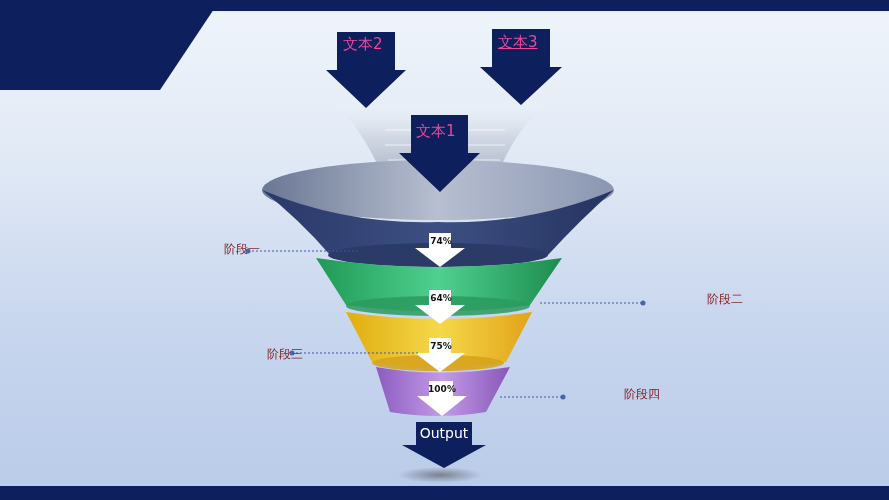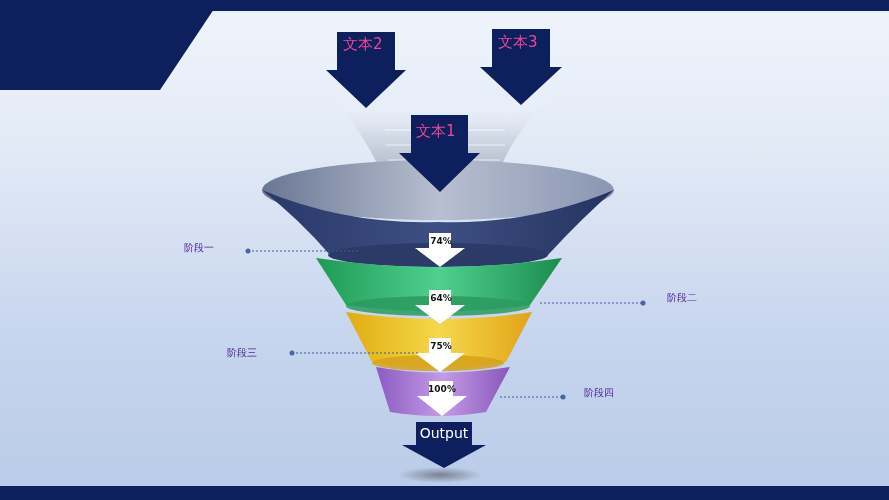--- a/index.html
+++ b/index.html
@@ -9,21 +9,21 @@
     background: linear-gradient(180deg, #f0f5fb 0%, #e2eaf6 30%, #c8d6ee 65%, #b9cbe9 100%);
   }
   .top-bar { position:absolute; left:0; top:0; width:889px; height:11px; background:#0d1f5c; border-bottom:2px solid #e8eef8; }
   .title-block { position:absolute; left:0; top:0; width:220px; height:90px; }
   .title-block svg { position:absolute; left:0; top:0; }
   .title-text { position:absolute; left:8px; top:24px; color:#ffffff; font-size:27px; letter-spacing:3px; font-weight:bold; white-space:nowrap; }
   .bottom-bar { position:absolute; left:0; bottom:0; width:889px; height:14px; background:#0d1f5c; }
   svg.main { position:absolute; left:0; top:0; }
   .arrow-label { position:absolute; color:#ec4899; font-size:15px; white-space:nowrap; text-align:center; }
   .pct { position:absolute; font-size:9px; font-weight:bold; color:#111; text-align:center; width:40px; }
-  .stage-label { position:absolute; font-family:"DejaVu Serif", "Liberation Serif", serif; font-size:10px; color:#4c1d95; white-space:nowrap; }
+  .stage-label { position:absolute; font-family:"DejaVu Serif", "Liberation Serif", serif; font-size:12px; color:#7f1d1d; white-space:nowrap;margin-left:40px; }
   .output-label { position:absolute; color:#ffffff; font-size:14px; text-align:center; width:60px; }
 </style>
 </head>
 <body>
 
 <div class="top-bar"></div>
 
 <div class="title-block">
   <svg width="220" height="90">
     <polygon points="0,0 220,0 160,90 0,90" fill="#0d1f5c"></polygon>
@@ -110,21 +110,21 @@
   </g>
   <g fill="#4a64a8">
     <circle cx="248" cy="251" r="2.5"></circle>
     <circle cx="643" cy="303" r="2.5"></circle>
     <circle cx="292" cy="353" r="2.5"></circle>
     <circle cx="563" cy="397" r="2.5"></circle>
   </g>
 </svg>
 
 <div class="arrow-label" style="left:343px; top:35px;">文本2</div>
-<div class="arrow-label" style="left:498px; top:33px;">文本3</div>
+<div class="arrow-label" style="left:498px; top:33px;text-decoration:underline;">文本3</div>
 <div class="arrow-label" style="left:416px; top:122px;">文本1</div>
 
 <div class="pct" style="left:421px; top:236px;">74%</div>
 <div class="pct" style="left:421px; top:293px;">64%</div>
 <div class="pct" style="left:421px; top:341px;">75%</div>
 <div class="pct" style="left:422px; top:384px;">100%</div>
 
 <div class="stage-label" style="left:184px; top:241px;">阶段一</div>
 <div class="stage-label" style="left:667px; top:291px;">阶段二</div>
 <div class="stage-label" style="left:227px; top:346px;">阶段三</div>

